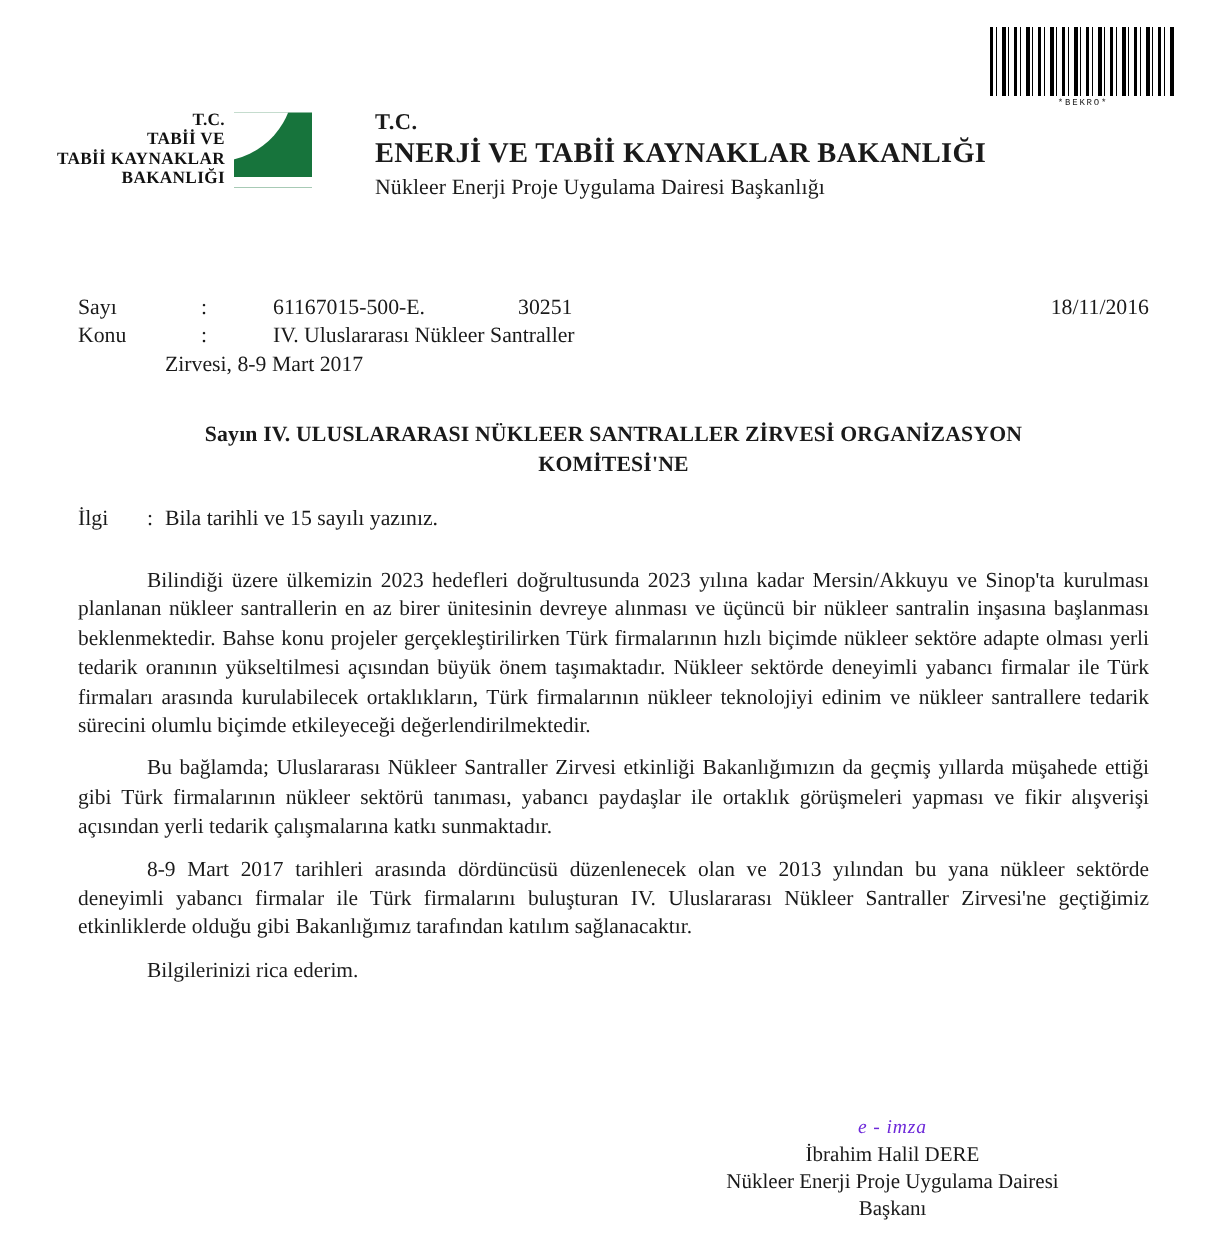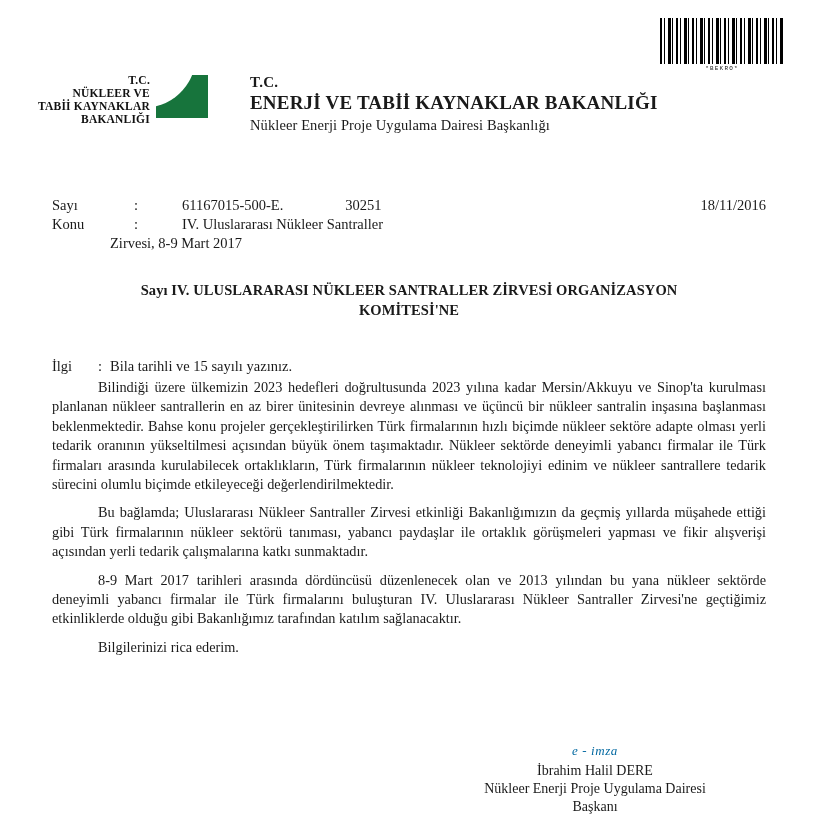--- a/index.html
+++ b/index.html
@@ -170,21 +170,21 @@
     text-align: center;
     font-size: 14.5px;
     font-weight: bold;
     line-height: 20px;
     letter-spacing: 0.1px;
   }
 
   
   .ilgi {
     position: absolute;
-    top: 358px;
+    top: 338px;
     left: 52px;
     width: 714px;
     font-size: 14.5px;
     display: flex;
   }
 
   
   .body-text {
     position: absolute;
     top: 378px;
@@ -209,40 +209,40 @@
     left: 430px;
     width: 330px;
     text-align: center;
     font-size: 14px;
     line-height: 18px;
   }
   .esign {
     font-family: "Liberation Serif", serif;
     font-style: italic;
     font-size: 13px;
-    color: #0369a1;
+    color: #6d28d9;
     letter-spacing: 0.6px;
     margin-bottom: 2px;
   }
 </style>
 </head>
 <body>
 
 <div class="page">
 
   <div class="barcode-wrap">
     <div class="barcode"></div>
     <div class="barcode-text">*BEKRO*</div>
   </div>
 
   <div class="header">
     <div class="logo-block">
       <div class="logo-text">
         <div>T.C.</div>
-        <div>NÜKLEER VE</div>
+        <div>TABİİ VE</div>
         <div>TABİİ KAYNAKLAR</div>
         <div>BAKANLIĞI</div>
       </div>
       <div class="logo-mark">
         <div class="swoosh"></div>
         <div class="bar"></div>
       </div>
     </div>
 
     <div class="ministry">
@@ -263,21 +263,21 @@
     </div>
     <div class="meta-row">
       <div class="meta-label">Konu</div>
       <div class="meta-colon">:</div>
       <div class="meta-value">IV. Uluslararası Nükleer Santraller</div>
     </div>
     <div class="meta-cont">Zirvesi, 8-9 Mart 2017</div>
   </div>
 
   <div class="recipient">
-    <div>Sayı IV. ULUSLARARASI NÜKLEER SANTRALLER ZİRVESİ ORGANİZASYON</div>
+    <div>Sayın IV. ULUSLARARASI NÜKLEER SANTRALLER ZİRVESİ ORGANİZASYON</div>
     <div>KOMİTESİ'NE</div>
   </div>
 
   <div class="ilgi">
     <div class="meta-label">İlgi</div>
     <div class="meta-colon">:</div>
     <div class="meta-value">Bila tarihli ve 15 sayılı yazınız.</div>
   </div>
 
   <div class="body-text">

